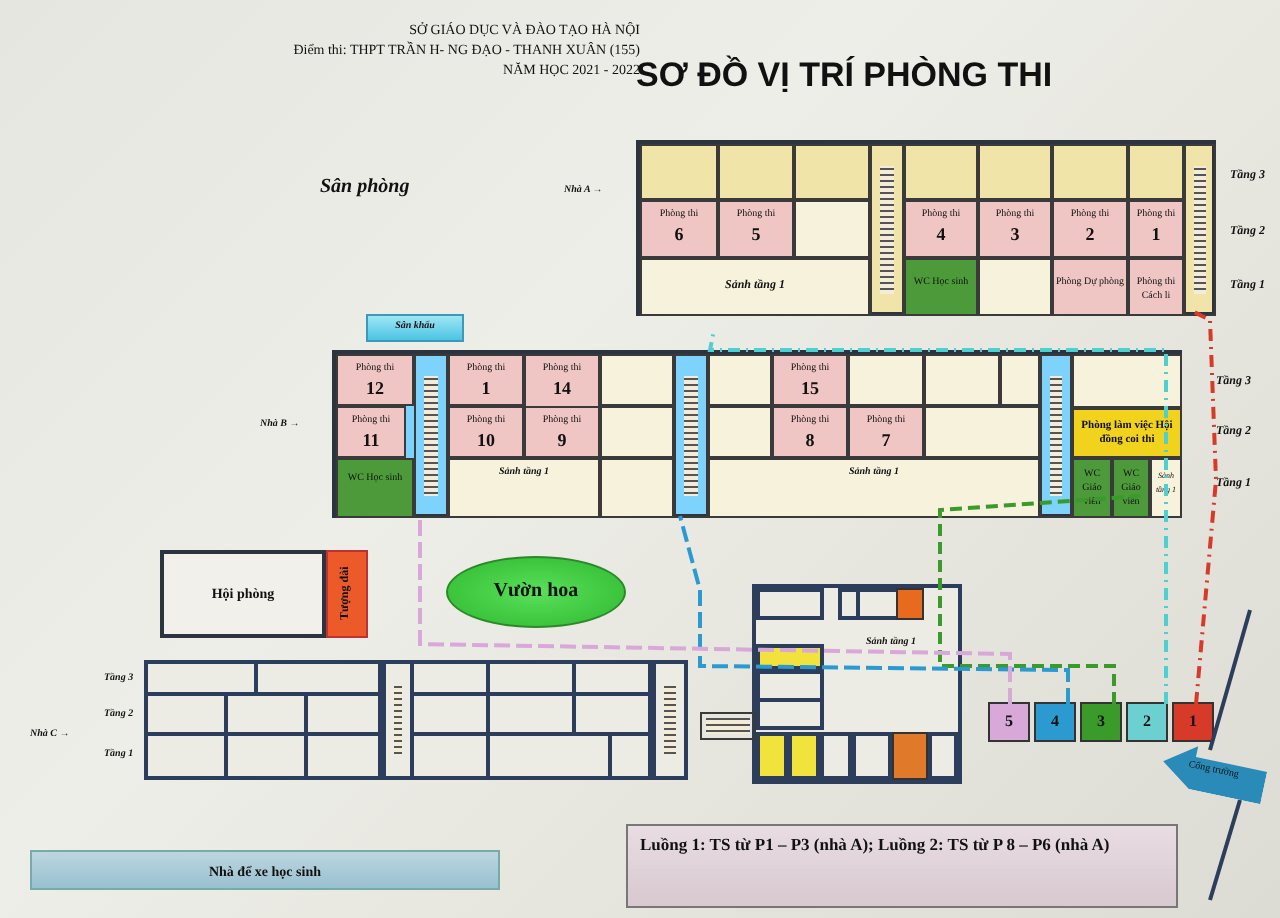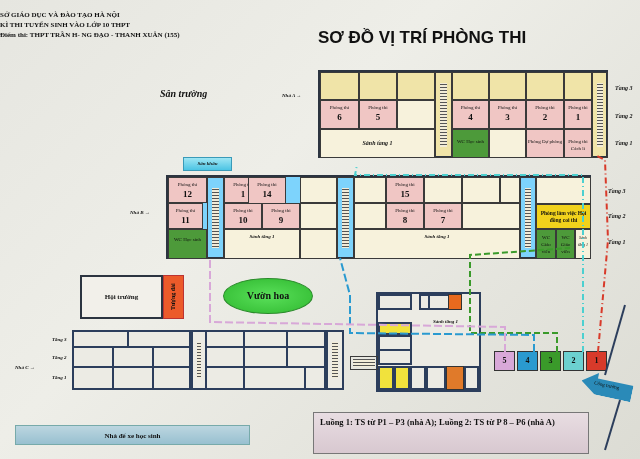--- a/index.html
+++ b/index.html
@@ -1,19 +1,19 @@
 <!DOCTYPE html>
 <html><head>
 <meta charset="utf-8">
 <style>
   *{box-sizing:border-box;margin:0;padding:0}
   html,body{width:640px;height:459px;overflow:hidden}
   body{background:linear-gradient(135deg,#e6e6e0 0%,#eeeee8 40%,#dcdcd4 100%);font-family:"Liberation Serif",serif;color:#111;position:relative}
   .abs{position:absolute}
-  .hdr{left:0;top:10px;width:320px;text-align:left;font-weight:bold;font-size:7px;line-height:10px}
+  .hdr{left:0;top:10px;width:320px;text-align:right;font-weight:normal;font-size:7px;line-height:10px}
   .title{left:318px;top:28px;font-family:"Liberation Sans",sans-serif;font-weight:bold;font-size:17px;letter-spacing:0}
   .lbl-italic{font-style:italic;font-weight:bold}
   .bldg{border:2px solid #2c3440;background:#f4eed8}
   .cell{position:absolute;border:1px solid #3a3a3a;font-size:5px;text-align:center;line-height:7px;padding-top:3px}
   .cell .num{display:block;font-size:9px;font-weight:bold;line-height:12px}
   .pink{background:#f0c6c4}
   .yellow{background:#f0e4a8}
   .cream{background:#f7f2dc}
   .green{background:#4d9a3a;color:#111}
   .gold{background:#f1d21c}
@@ -22,26 +22,26 @@
   .route-box{position:absolute;width:21px;height:20px;border:1px solid #333;font-size:8px;font-weight:bold;text-align:center;line-height:18px}
   .c-outline{position:absolute;border:2px solid #2c3e5c}
   .legend{left:313px;top:412px;width:276px;height:42px;background:linear-gradient(180deg,#e8dde2,#d8c8d0);border:1px solid #777;font-size:8.5px;font-weight:bold;padding:3px 6px;line-height:12px}
   .parking{left:15px;top:425px;width:235px;height:20px;background:linear-gradient(180deg,#bcd6e0,#98c0d0);border:1px solid #7aa;font-size:7px;font-weight:bold;text-align:center;line-height:20px}
 </style>
 </head>
 <body>
 
 <div class="abs hdr">
   <div>SỞ GIÁO DỤC VÀ ĐÀO TẠO HÀ NỘI</div>
-  <div>KÌ THI TUYỂN SINH VÀO LỚP 10 THPT</div>
   <div>Điểm thi: THPT TRẦN H-  NG ĐẠO - THANH XUÂN (155)</div>
+  <div>NĂM HỌC 2021 - 2022</div>
 </div>
 <div class="abs title">SƠ ĐỒ VỊ TRÍ PHÒNG THI</div>
 
-<div class="abs lbl-italic" style="left:160px;top:88px;font-size:10px">Sân trường</div>
+<div class="abs lbl-italic" style="left:160px;top:88px;font-size:10px">Sân phòng</div>
 <div class="abs lbl-italic" style="left:282px;top:93px;font-size:5px">Nhà A →</div>
 
 <div class="abs bldg" style="left:318px;top:70px;width:290px;height:88px;background:#f0e4a8">
   <div class="cell yellow" style="left:0;top:0;width:39px;height:28px"></div>
   <div class="cell yellow" style="left:39px;top:0;width:38px;height:28px"></div>
   <div class="cell yellow" style="left:77px;top:0;width:38px;height:28px"></div>
   <div class="cell pink" style="left:0;top:28px;width:39px;height:29px"><span>Phòng thi</span><span class="num">6</span></div>
   <div class="cell pink" style="left:39px;top:28px;width:38px;height:29px"><span>Phòng thi</span><span class="num">5</span></div>
   <div class="cell cream" style="left:77px;top:28px;width:38px;height:29px"></div>
   <div class="cell cream" style="left:0;top:57px;width:115px;height:29px;padding-top:10px;font-style:italic;font-weight:bold;font-size:6px">Sảnh tầng 1</div>
@@ -67,21 +67,21 @@
 <div class="abs" style="left:183px;top:157px;width:49px;height:14px;background:linear-gradient(180deg,#9ee6f4,#4cc4e4);border:1px solid #3a9ab8;font-size:5px;font-style:italic;font-weight:bold;text-align:center;line-height:12px">Sân khấu</div>
 
 <div class="abs lbl-italic" style="left:130px;top:210px;font-size:5px">Nhà B →</div>
 
 <div class="abs bldg" style="left:166px;top:175px;width:425px;height:84px;background:#7dd3fc">
   <div class="cell pink" style="left:0;top:0;width:39px;height:26px"><span>Phòng thi</span><span class="num">12</span></div>
   <div class="cell pink" style="left:0;top:26px;width:35px;height:26px"><span>Phòng thi</span><span class="num">11</span></div>
   <div class="cell green" style="left:0;top:52px;width:39px;height:30px;padding-top:6px">WC Học sinh</div>
   <div class="stair" style="left:39px;top:0;width:17px;height:82px"></div>
   <div class="cell pink" style="left:56px;top:0;width:38px;height:26px"><span>Phòng thi</span><span class="num">1</span></div>
-  <div class="cell pink" style="left:80px;top:0;width:38px;height:29px"><span>Phòng thi</span><span class="num">14</span></div>
+  <div class="cell pink" style="left:94px;top:0;width:38px;height:29px"><span>Phòng thi</span><span class="num">14</span></div>
   <div class="cell pink" style="left:56px;top:26px;width:38px;height:26px"><span>Phòng thi</span><span class="num">10</span></div>
   <div class="cell pink" style="left:94px;top:26px;width:38px;height:26px"><span>Phòng thi</span><span class="num">9</span></div>
   <div class="cell cream" style="left:56px;top:52px;width:76px;height:30px;font-style:italic;font-weight:bold">Sảnh tầng 1</div>
   <div class="cell cream" style="left:132px;top:0;width:37px;height:26px"></div>
   <div class="cell cream" style="left:132px;top:26px;width:37px;height:26px"></div>
   <div class="cell cream" style="left:132px;top:52px;width:37px;height:30px"></div>
   <div class="stair" style="left:169px;top:0;width:17px;height:82px"></div>
   <div class="cell cream" style="left:186px;top:0;width:32px;height:26px"></div>
   <div class="cell pink" style="left:218px;top:0;width:38px;height:26px"><span>Phòng thi</span><span class="num">15</span></div>
   <div class="cell cream" style="left:256px;top:0;width:38px;height:26px"></div>
@@ -96,21 +96,21 @@
   <div class="cell cream" style="left:368px;top:0;width:55px;height:27px"></div>
   <div class="cell gold" style="left:368px;top:27px;width:55px;height:25px;font-weight:bold;font-size:5.5px;padding-top:5px">Phòng làm việc Hội đồng coi thi</div>
   <div class="cell green" style="left:368px;top:52px;width:20px;height:30px;padding-top:4px">WC Giáo viên</div>
   <div class="cell green" style="left:388px;top:52px;width:19px;height:30px;padding-top:4px">WC Giáo viên</div>
   <div class="cell cream" style="left:407px;top:52px;width:16px;height:30px;font-style:italic;font-size:4px;padding-top:4px">Sảnh tầng 1</div>
 </div>
 <div class="abs floor" style="left:608px;top:188px">Tầng 3</div>
 <div class="abs floor" style="left:608px;top:213px">Tầng 2</div>
 <div class="abs floor" style="left:608px;top:239px">Tầng 1</div>
 
-<div class="abs" style="left:80px;top:275px;width:83px;height:44px;border:2px solid #2c3440;background:#f2f0ea;font-size:7px;font-weight:bold;text-align:center;line-height:40px">Hội trường</div>
+<div class="abs" style="left:80px;top:275px;width:83px;height:44px;border:2px solid #2c3440;background:#f2f0ea;font-size:7px;font-weight:bold;text-align:center;line-height:40px">Hội phòng</div>
 <div class="abs" style="left:163px;top:275px;width:21px;height:44px;background:#ec5a2a;border:1px solid #b33;font-size:6px;font-weight:bold;writing-mode:vertical-rl;transform:rotate(180deg);text-align:center;line-height:19px">Tượng đài</div>
 
 <div class="abs" style="left:223px;top:278px;width:90px;height:36px;border-radius:50%;background:radial-gradient(ellipse at center,#5ae05a,#2fb82f);border:1px solid #2a8a2a;font-size:10px;font-weight:bold;text-align:center;line-height:34px">Vườn hoa</div>
 
 <div class="abs lbl-italic" style="left:15px;top:365px;font-size:5px">Nhà C →</div>
 <div class="abs floor" style="left:52px;top:337px;font-size:5px">Tầng 3</div>
 <div class="abs floor" style="left:52px;top:355px;font-size:5px">Tầng 2</div>
 <div class="abs floor" style="left:52px;top:375px;font-size:5px">Tầng 1</div>
 <div class="c-outline" style="left:72px;top:330px;width:272px;height:60px;background:#ecebe4"></div>
 <div class="c-outline" style="left:72px;top:330px;width:57px;height:18px"></div>

